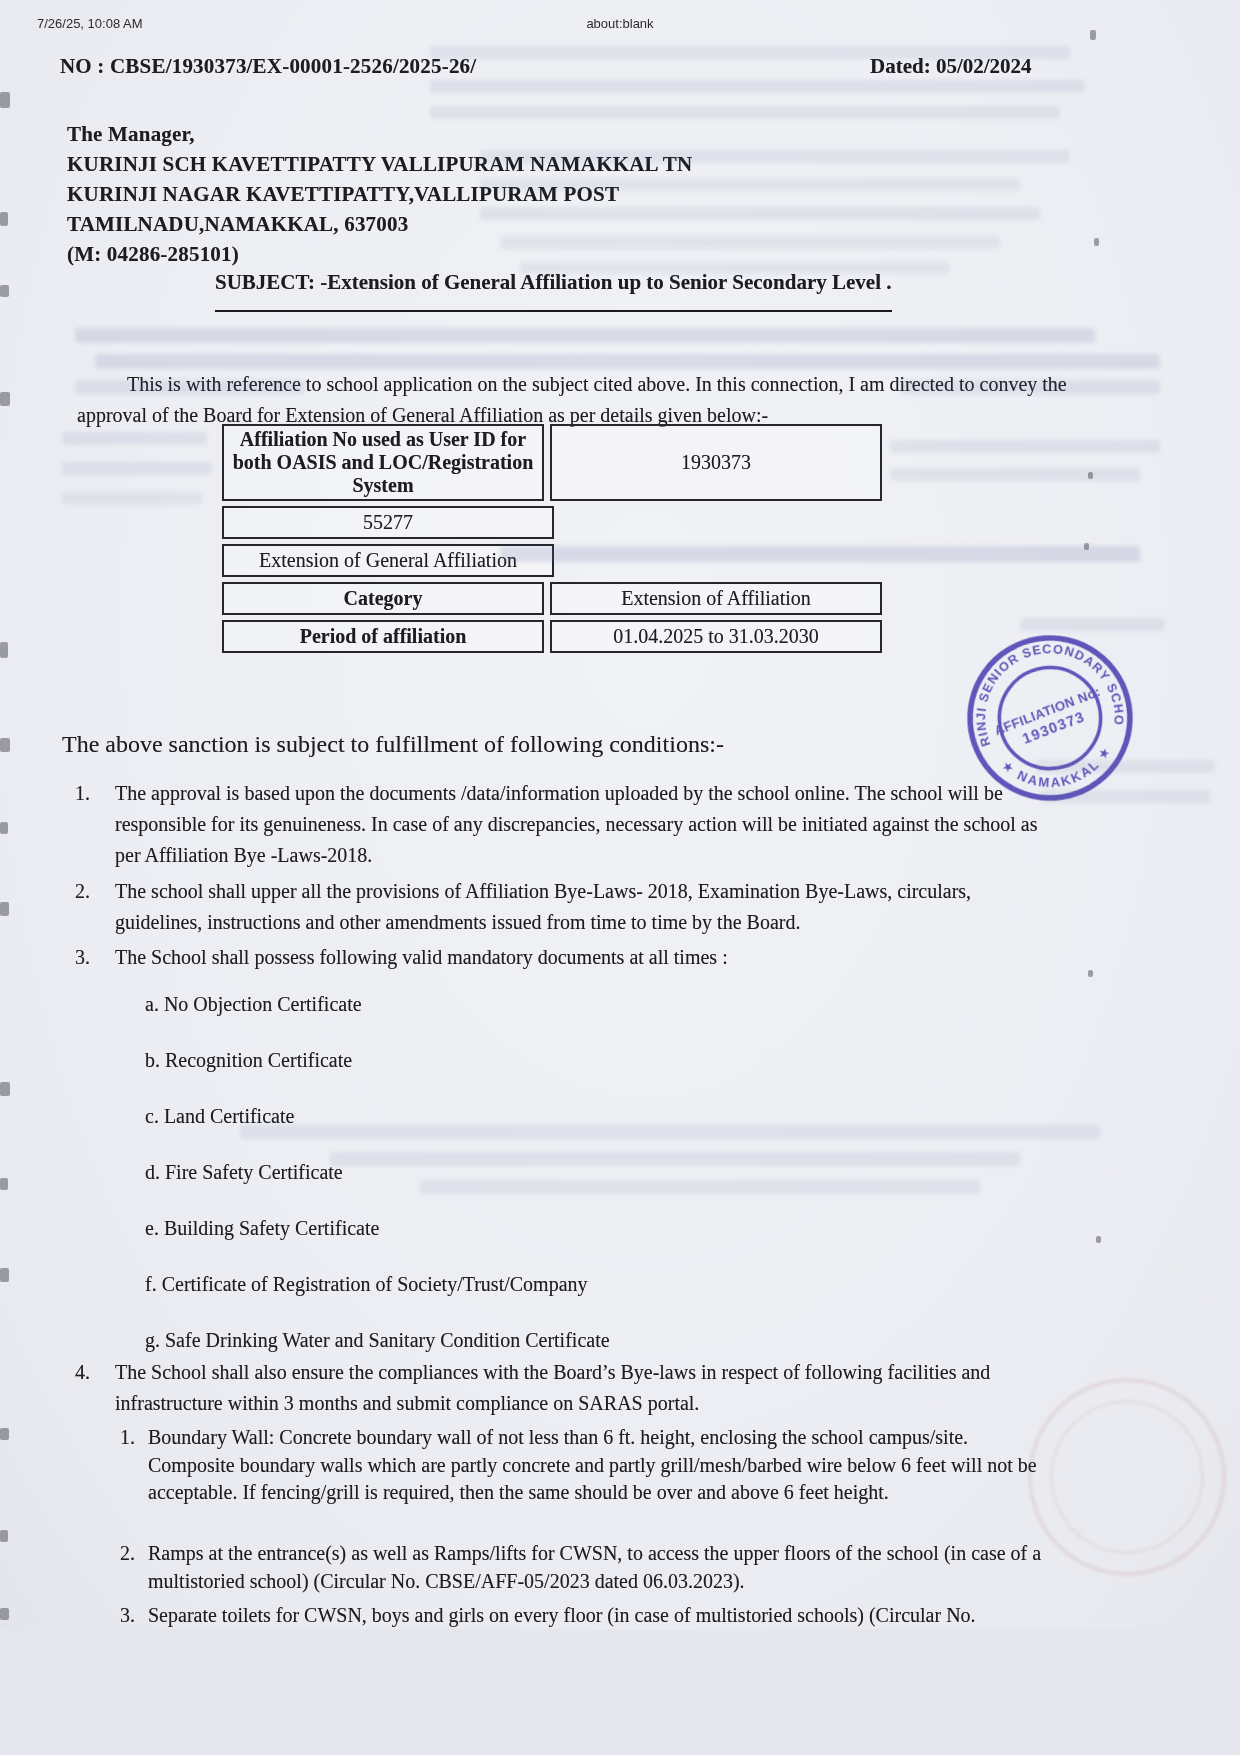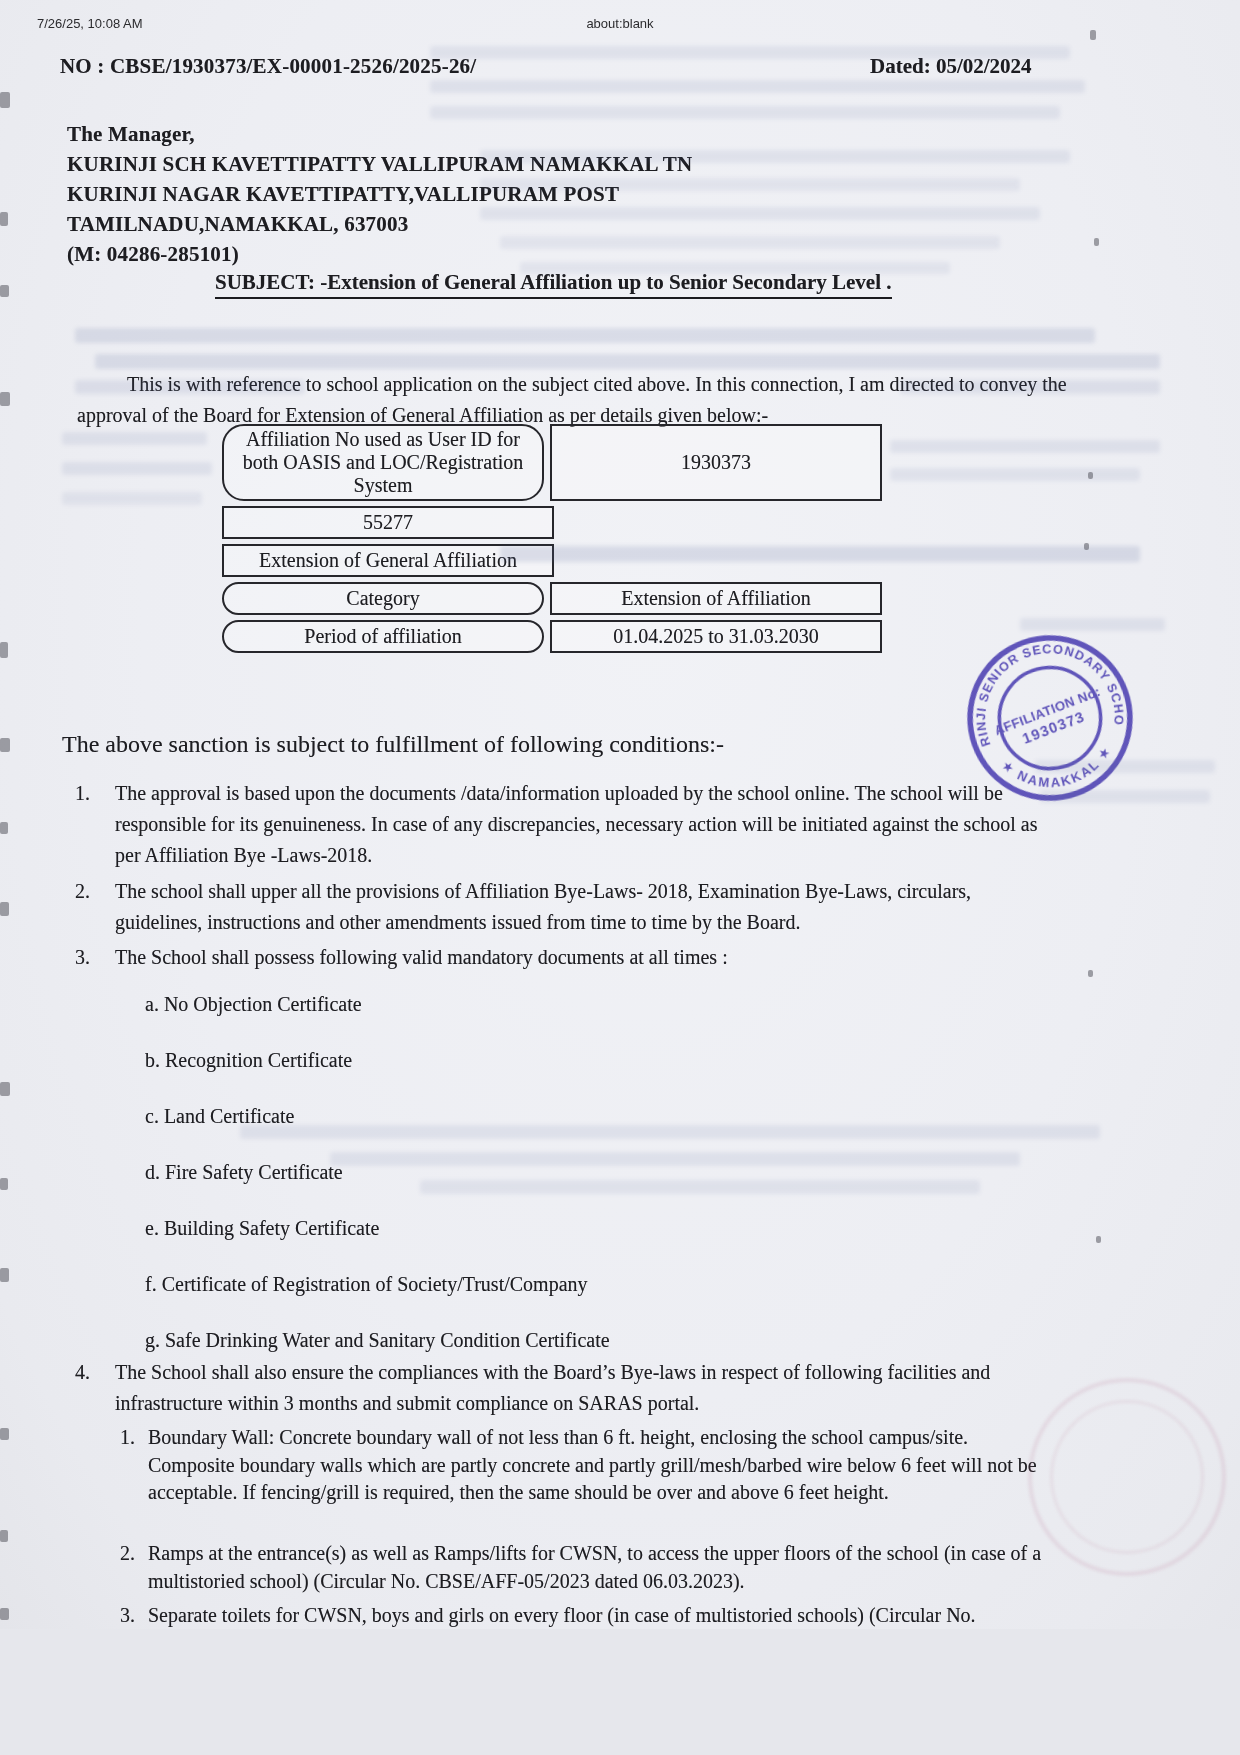--- a/index.html
+++ b/index.html
@@ -20,29 +20,29 @@
   .print-datetime{position:absolute;left:37px;top:16px;font-size:13px;}
   .print-title{position:absolute;left:0;top:16px;width:1240px;text-align:center;font-size:13px;}
   .print-footer-left{position:absolute;left:35px;top:1694px;font-size:13px;}
   .print-footer-right{position:absolute;left:1020px;top:1684px;font-size:13px;}
 
   
   .ref-no{position:absolute;left:60px;top:54px;font-size:21px;font-weight:700;letter-spacing:.2px;}
   .letter-date{position:absolute;left:870px;top:54px;width:290px;text-align:left;font-size:21px;font-weight:700;}
   .recipient{position:absolute;left:60px;top:119px;font-size:21px;font-weight:700;line-height:30px;letter-spacing:.2px;margin-left:7px;}
   .subject-wrap{position:absolute;left:215px;top:270px;font-size:21px;font-weight:700;}
-  .subject-wrap span{display:inline-block;border-bottom:2.5px solid #1b1b1f;padding-bottom:2px;text-align:center;}
+  .subject-wrap span{display:inline-block;border-bottom:2.5px solid #1b1b1f;padding-bottom:15px;text-align:center;}
   .intro{position:absolute;left:77px;top:369px;width:1000px;font-size:20px;line-height:31px;text-indent:50px;}
 
   
   .aff-table{position:absolute;left:222px;top:424px;}
   .t-row{display:flex;gap:6px;margin-bottom:5px;}
   .t-cell{border:2.5px solid #26262b;display:flex;align-items:center;justify-content:center;
           text-align:center;font-size:20px;padding:2px 8px;box-sizing:border-box;background:rgba(255,255,255,.25);}
-  .t-label{width:322px;font-weight:400;border-radius:22px;}
+  .t-label{width:322px;font-weight:700;}
   .t-value{width:332px;}
   .aff-table .t-row:nth-of-type(1) .t-cell{min-height:74px;}
   .aff-table .t-row:not(:nth-of-type(1)) .t-cell{min-height:33px;}
 
   
   .cond-heading{position:absolute;left:62px;top:731px;font-size:24px;}
   .cond{position:absolute;left:75px;width:970px;padding-left:40px;font-size:20px;line-height:31px;box-sizing:content-box;}
   .cond .num{position:absolute;left:0;top:0;}
   .cond .ctext{display:block;width:930px;}
   .docs-list{position:absolute;left:145px;top:993px;font-size:20px;}

